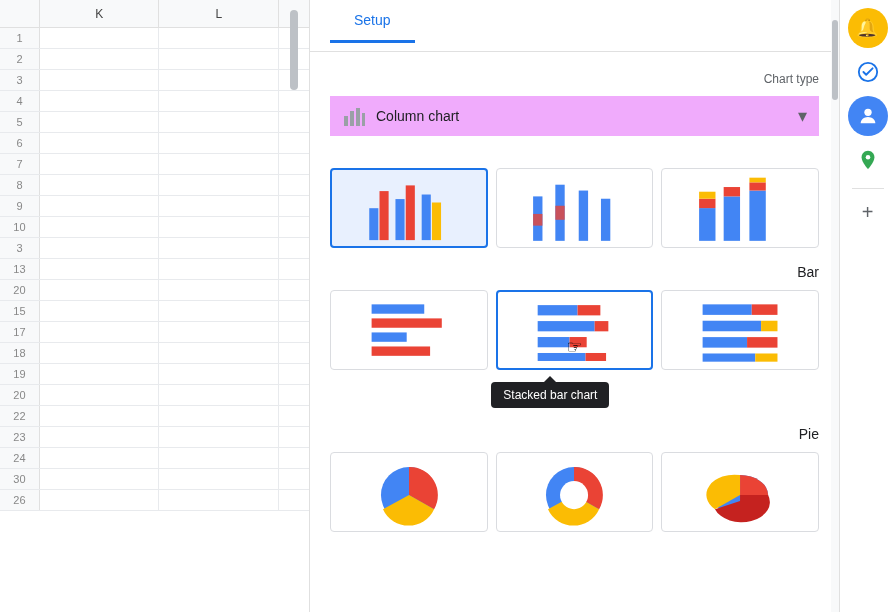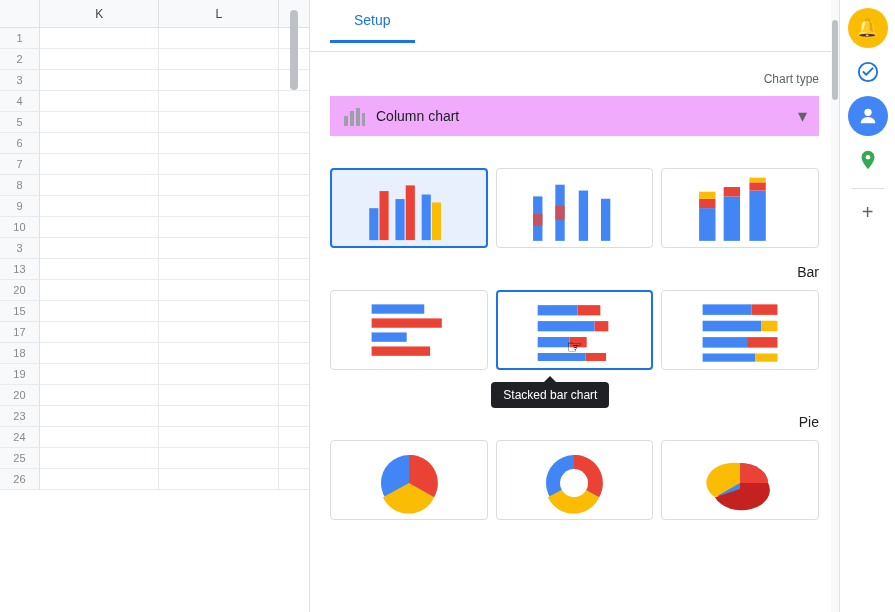--- a/index.html
+++ b/index.html
@@ -415,33 +415,39 @@
         <div class="cell"></div>
         <div style="width: 30px;"></div>
       </div>
       <div class="sheet-row">
         <div class="row-num">20</div>
         <div class="cell"></div>
         <div class="cell"></div>
         <div style="width: 30px;"></div>
       </div>
       <div class="sheet-row">
+        <div class="row-num">22</div>
+        <div class="cell"></div>
+        <div class="cell"></div>
+        <div style="width: 30px;"></div>
+      </div>
+      <div class="sheet-row">
         <div class="row-num">23</div>
         <div class="cell"></div>
         <div class="cell"></div>
         <div style="width: 30px;"></div>
       </div>
       <div class="sheet-row">
         <div class="row-num">24</div>
         <div class="cell"></div>
         <div class="cell"></div>
         <div style="width: 30px;"></div>
       </div>
       <div class="sheet-row">
-        <div class="row-num">25</div>
+        <div class="row-num">30</div>
         <div class="cell"></div>
         <div class="cell"></div>
         <div style="width: 30px;"></div>
       </div>
       <div class="sheet-row">
         <div class="row-num">26</div>
         <div class="cell"></div>
         <div class="cell"></div>
         <div style="width: 30px;"></div>
       </div>
@@ -551,21 +557,21 @@
           <rect x="8" y="36" width="38" height="9" fill="#4285f4"></rect>
           <rect x="46" y="36" width="26" height="9" fill="#ea4335"></rect>
           <rect x="8" y="50" width="45" height="7" fill="#4285f4"></rect>
           <rect x="53" y="50" width="19" height="7" fill="#fbbc04"></rect>
         </svg>
       </div>
 
       <div class="tooltip-popup" style="bottom: -38px; left: 33%;">Stacked bar chart</div>
     </div>
 
-    <div class="section-title" style="margin-top: 44px;">Pie</div>
+    <div class="section-title" style="margin-top: 56px;">Pie</div>
     <div class="chart-grid">
 
       <div class="chart-thumb">
         <svg class="thumb-svg" viewBox="0 0 80 70">
           <circle cx="40" cy="38" r="28" fill="#4285f4"></circle>
 
           <path d="M40,38 L40,10 A28,28 0 0,1 65,52 Z" fill="#ea4335"></path>
           <path d="M40,38 L65,52 A28,28 0 0,1 14,52 Z" fill="#fbbc04"></path>
         </svg>
       </div>

